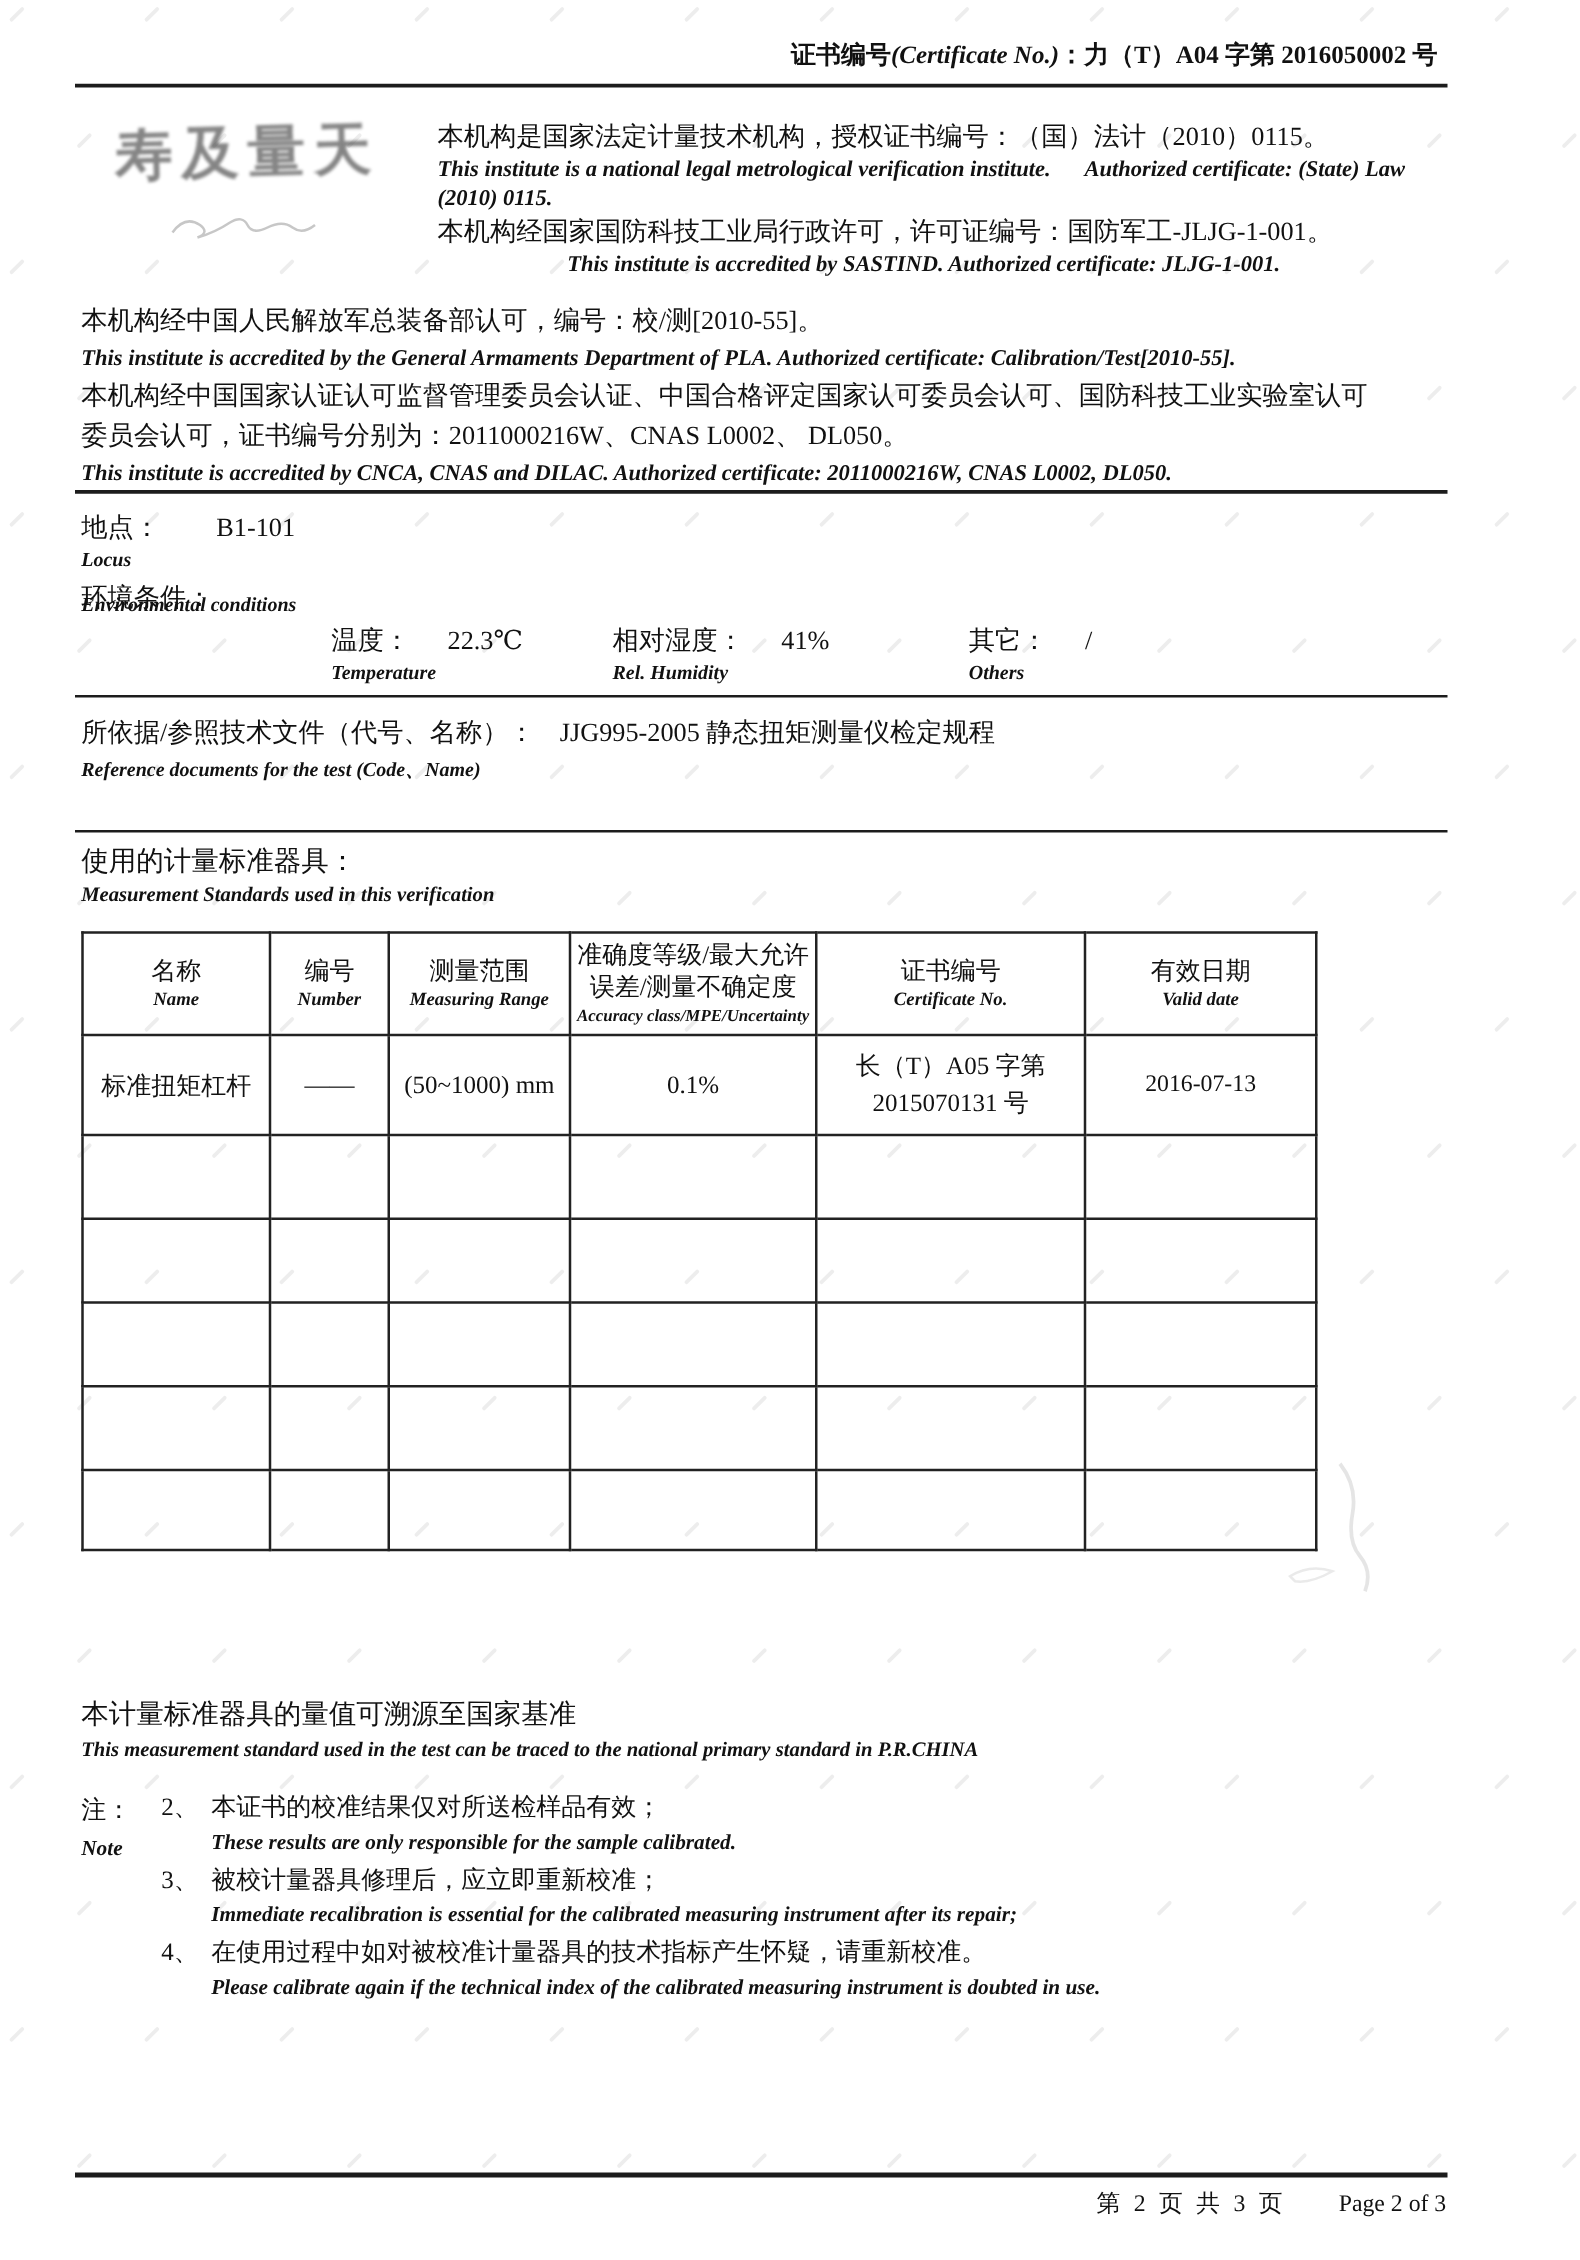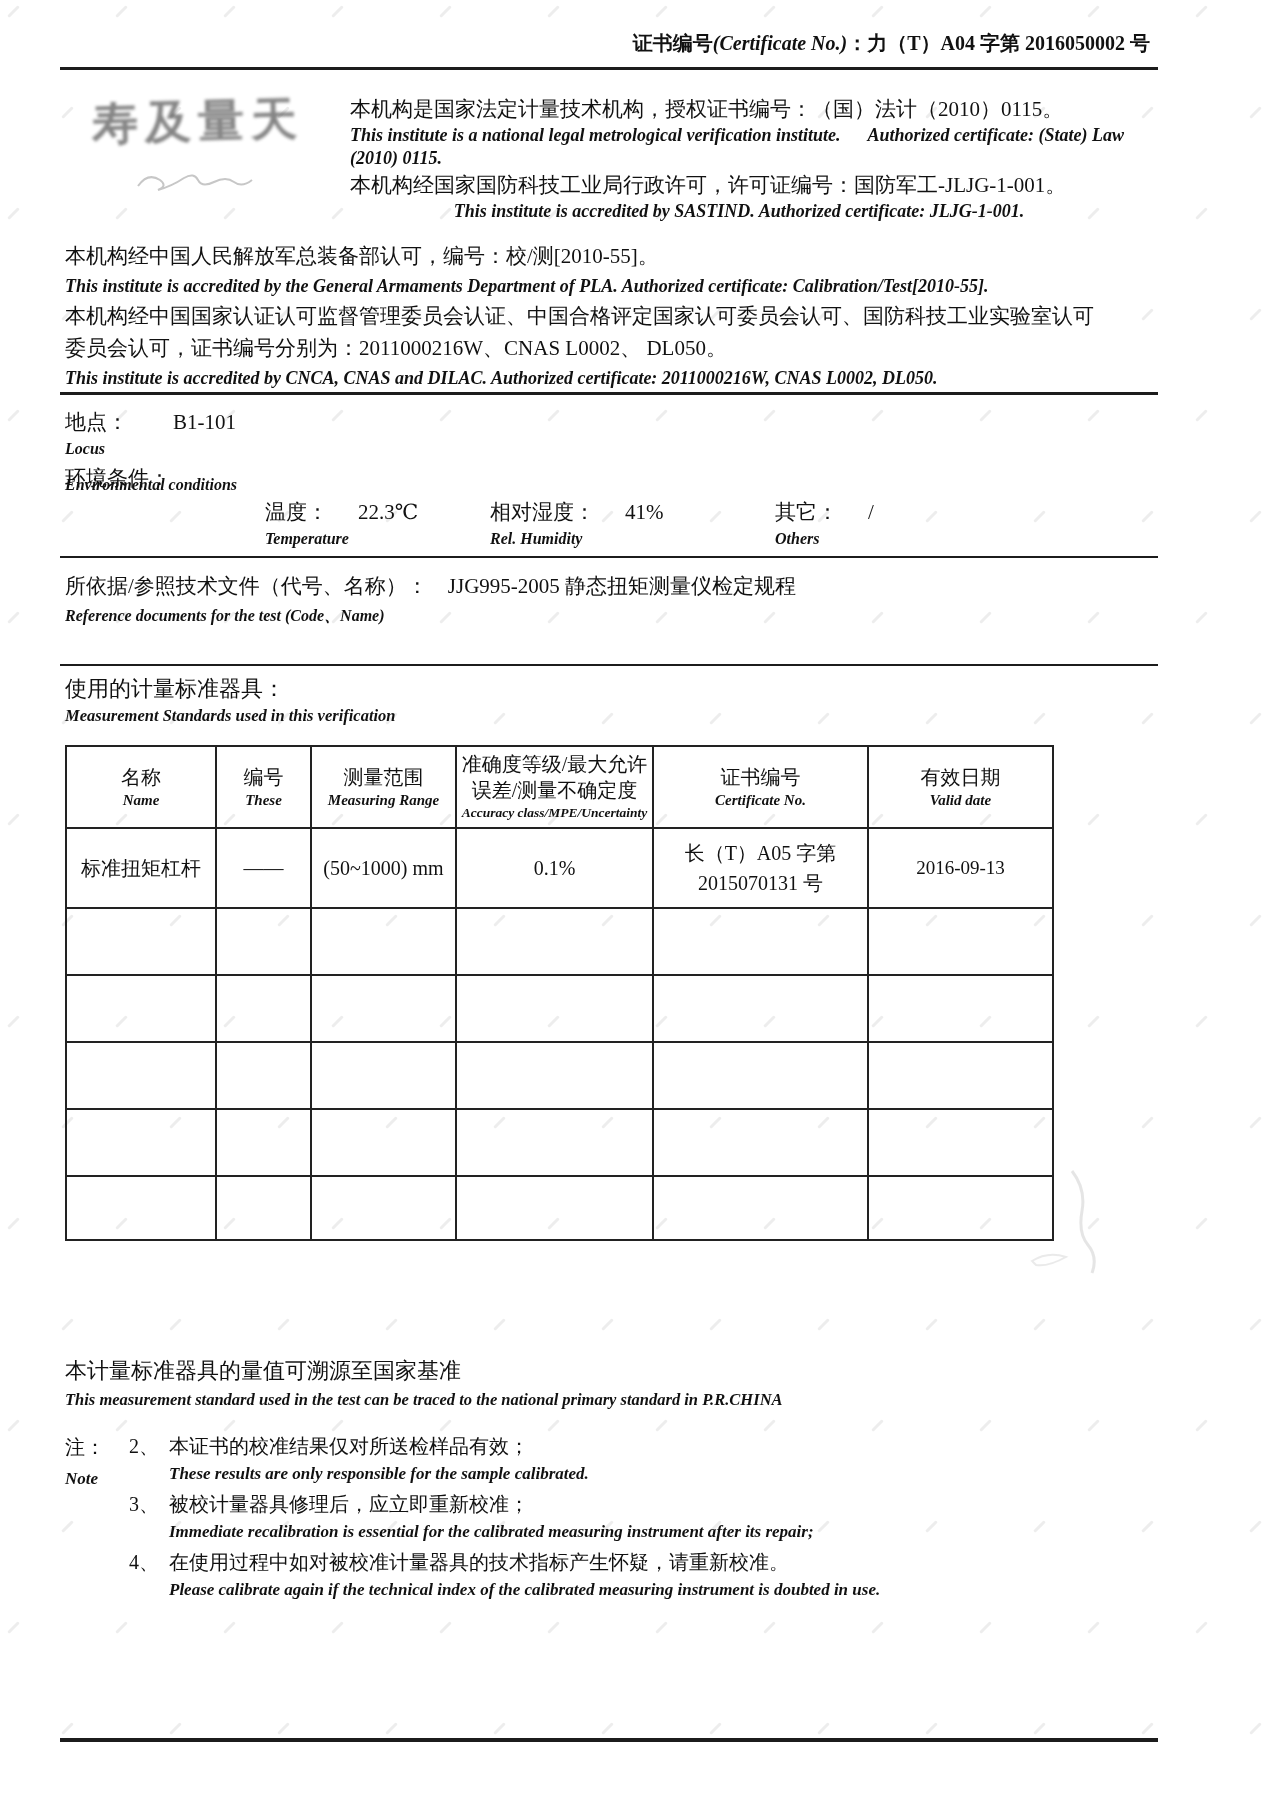--- a/index.html
+++ b/index.html
@@ -375,21 +375,21 @@
         <col style="width:185px">
     </colgroup>
     <thead>
       <tr style="height:82px">
         <th>
             <div class="hcn">名称</div>
             <div class="hen">Name</div>
           </th>
         <th>
             <div class="hcn">编号</div>
-            <div class="hen">These</div>
+            <div class="hen">Number</div>
           </th>
         <th>
             <div class="hcn">测量范围</div>
             <div class="hen">Measuring Range</div>
           </th>
         <th>
             <div class="hcn">准确度等级/最大允许
 误差/测量不确定度</div>
             <div class="hen small">Accuracy class/MPE/Uncertainty</div>
           </th>
@@ -404,21 +404,21 @@
       </tr>
     </thead>
     <tbody>
       <tr style="height:80px">
         <td>标准扭矩杠杆</td>
         <td>——</td>
         <td>(50~1000) mm</td>
         <td>0.1%</td>
         <td class="pre">长（T）A05 字第
 2015070131 号</td>
-        <td class="date">2016-09-13</td>
+        <td class="date">2016-07-13</td>
       </tr>
       <tr style="height:67px">
         <td></td>
           <td></td>
           <td></td>
           <td></td>
           <td></td>
           <td></td>
       </tr>
       <tr style="height:67px">
@@ -475,19 +475,22 @@
       </div>
       <div>
         <div class="item-cn cn"><span class="no">4、</span><span>在使用过程中如对被校准计量器具的技术指标产生怀疑，请重新校准。</span></div>
         <div class="item-en en">Please calibrate again if the technical index of the calibrated measuring instrument is doubted in use.</div>
       </div>
     </div>
   </div>
 
   <div class="rule rule-bottom"></div>
 
+  <div class="footer">
+    <span class="fcn cn">第 2 页 共 3 页</span><span class="fen">Page 2 of 3</span>
+  </div>
 
   <svg class="smudge" width="140" height="150" viewBox="0 0 140 150">
     <path d="M60 6 q14 18 10 40 q-4 22 6 34 q10 12 4 28" stroke="#8f8f8f" stroke-width="3" fill="none" opacity="0.5"></path>
     <path d="M20 96 q16 -10 34 -4 q-18 10 -30 8 z" stroke="#9a9a9a" stroke-width="2" fill="none" opacity="0.45"></path>
   </svg>
 
 </div>
 
 </body></html>

